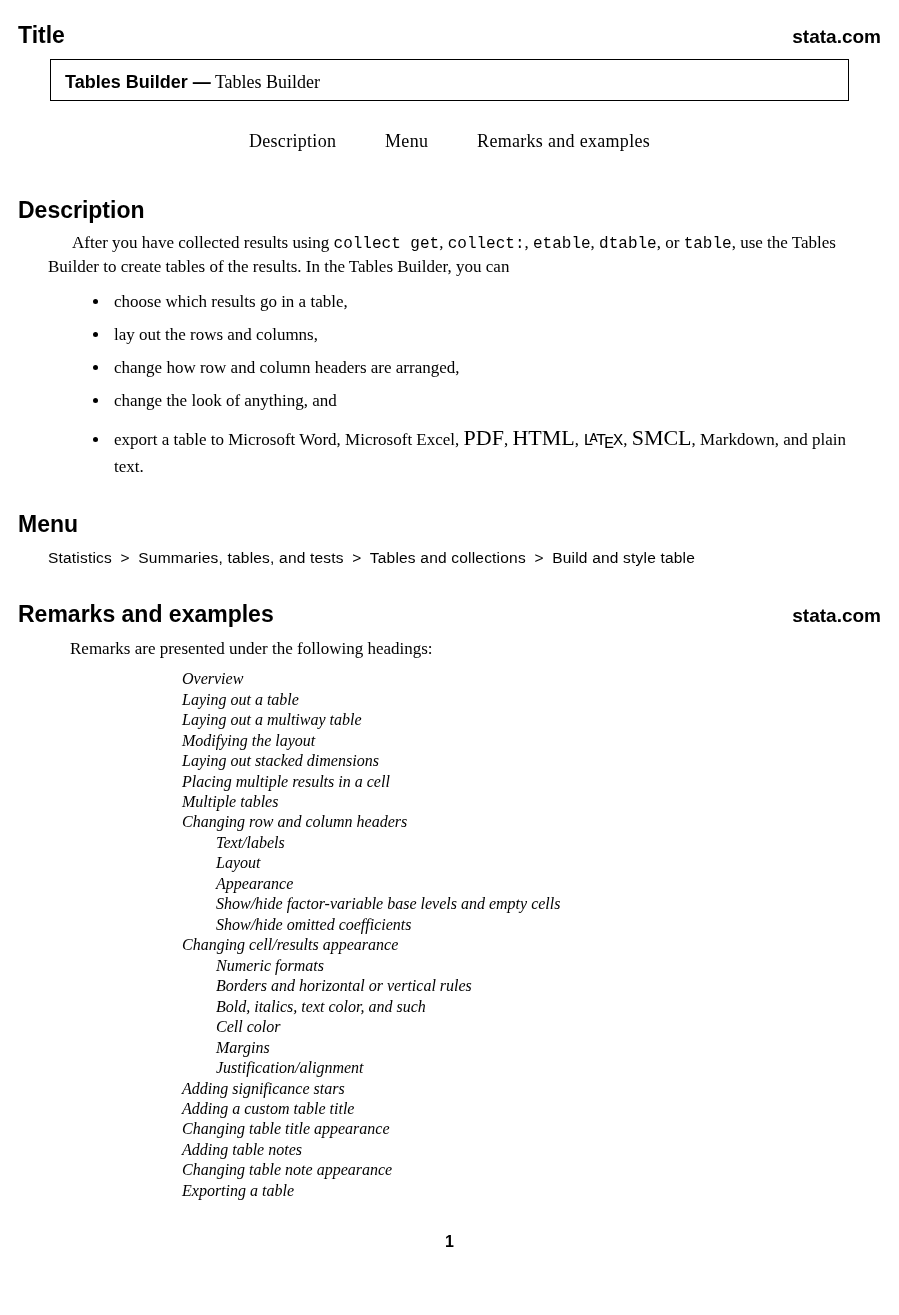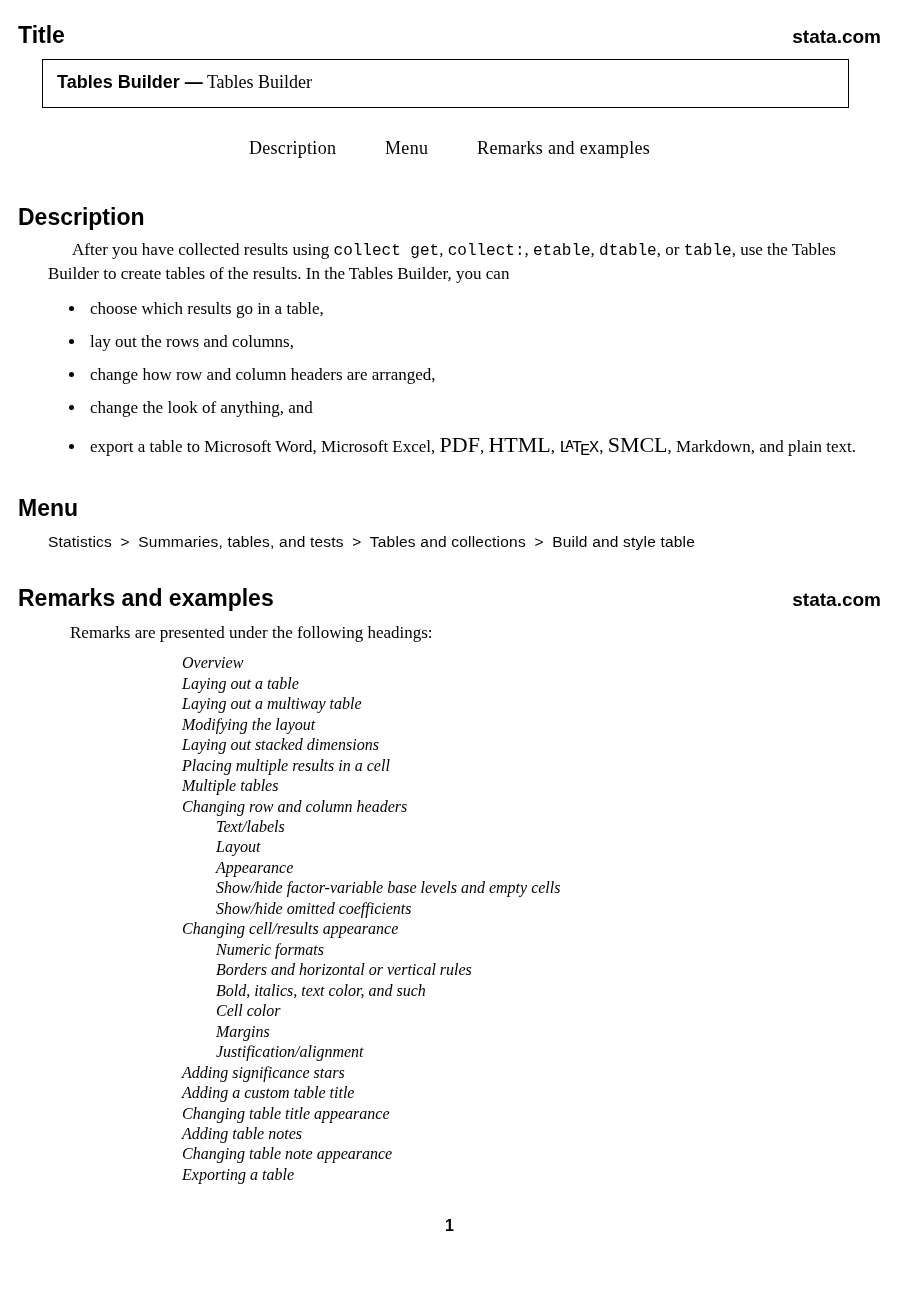--- a/index.html
+++ b/index.html
@@ -26,23 +26,23 @@
     margin: 0;
   }
   .stata-link {
     font-family: Arial, Helvetica, sans-serif;
     font-weight: bold;
     font-size: 19px;
     color: #000;
   }
   .title-box {
     border: 1.5px solid #000;
-    margin-left: 24px;
+    margin-left: 32px;
     margin-right: 32px;
-    padding: 10px 14px 12px 14px;
+    padding: 10px 14px 5px 14px;
     margin-bottom: 28px;
   }
   .title-box .bold {
     font-family: Arial, Helvetica, sans-serif;
     font-weight: bold;
     font-size: 18px;
   }
   .title-box .reg {
     font-size: 18px;
   }
@@ -67,21 +67,21 @@
   .para {
     text-indent: 24px;
     margin: 6px 0 10px 0;
   }
   .mono {
     font-family: 'Courier New', monospace;
     font-size: 16px;
   }
   ul.bullets {
     list-style: disc;
-    margin: 12px 0 0 38px;
+    margin: 12px 0 0 62px;
     padding: 0;
   }
   ul.bullets li {
     margin-bottom: 10px;
     padding-left: 4px;
   }
   .smallcaps {
     font-variant: small-caps;
     font-size: 22px;
   }

